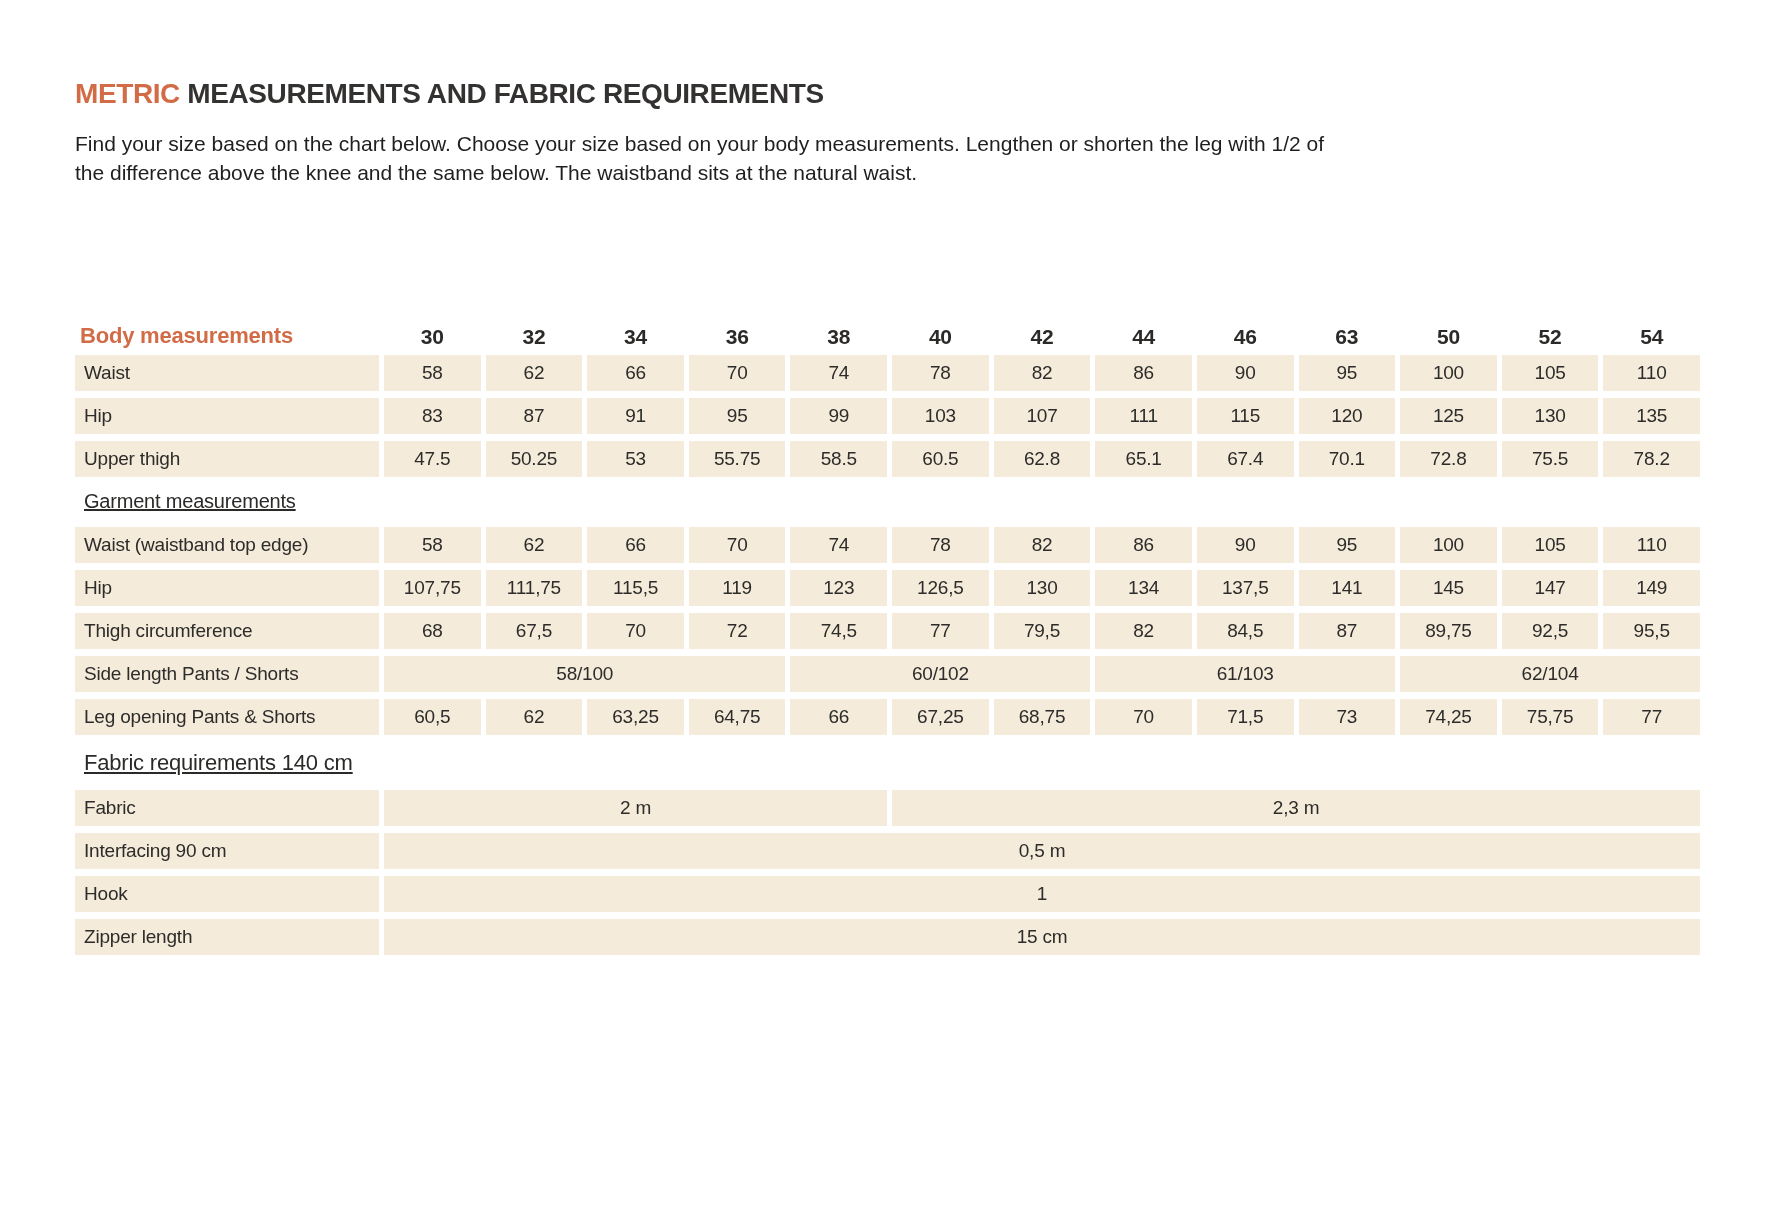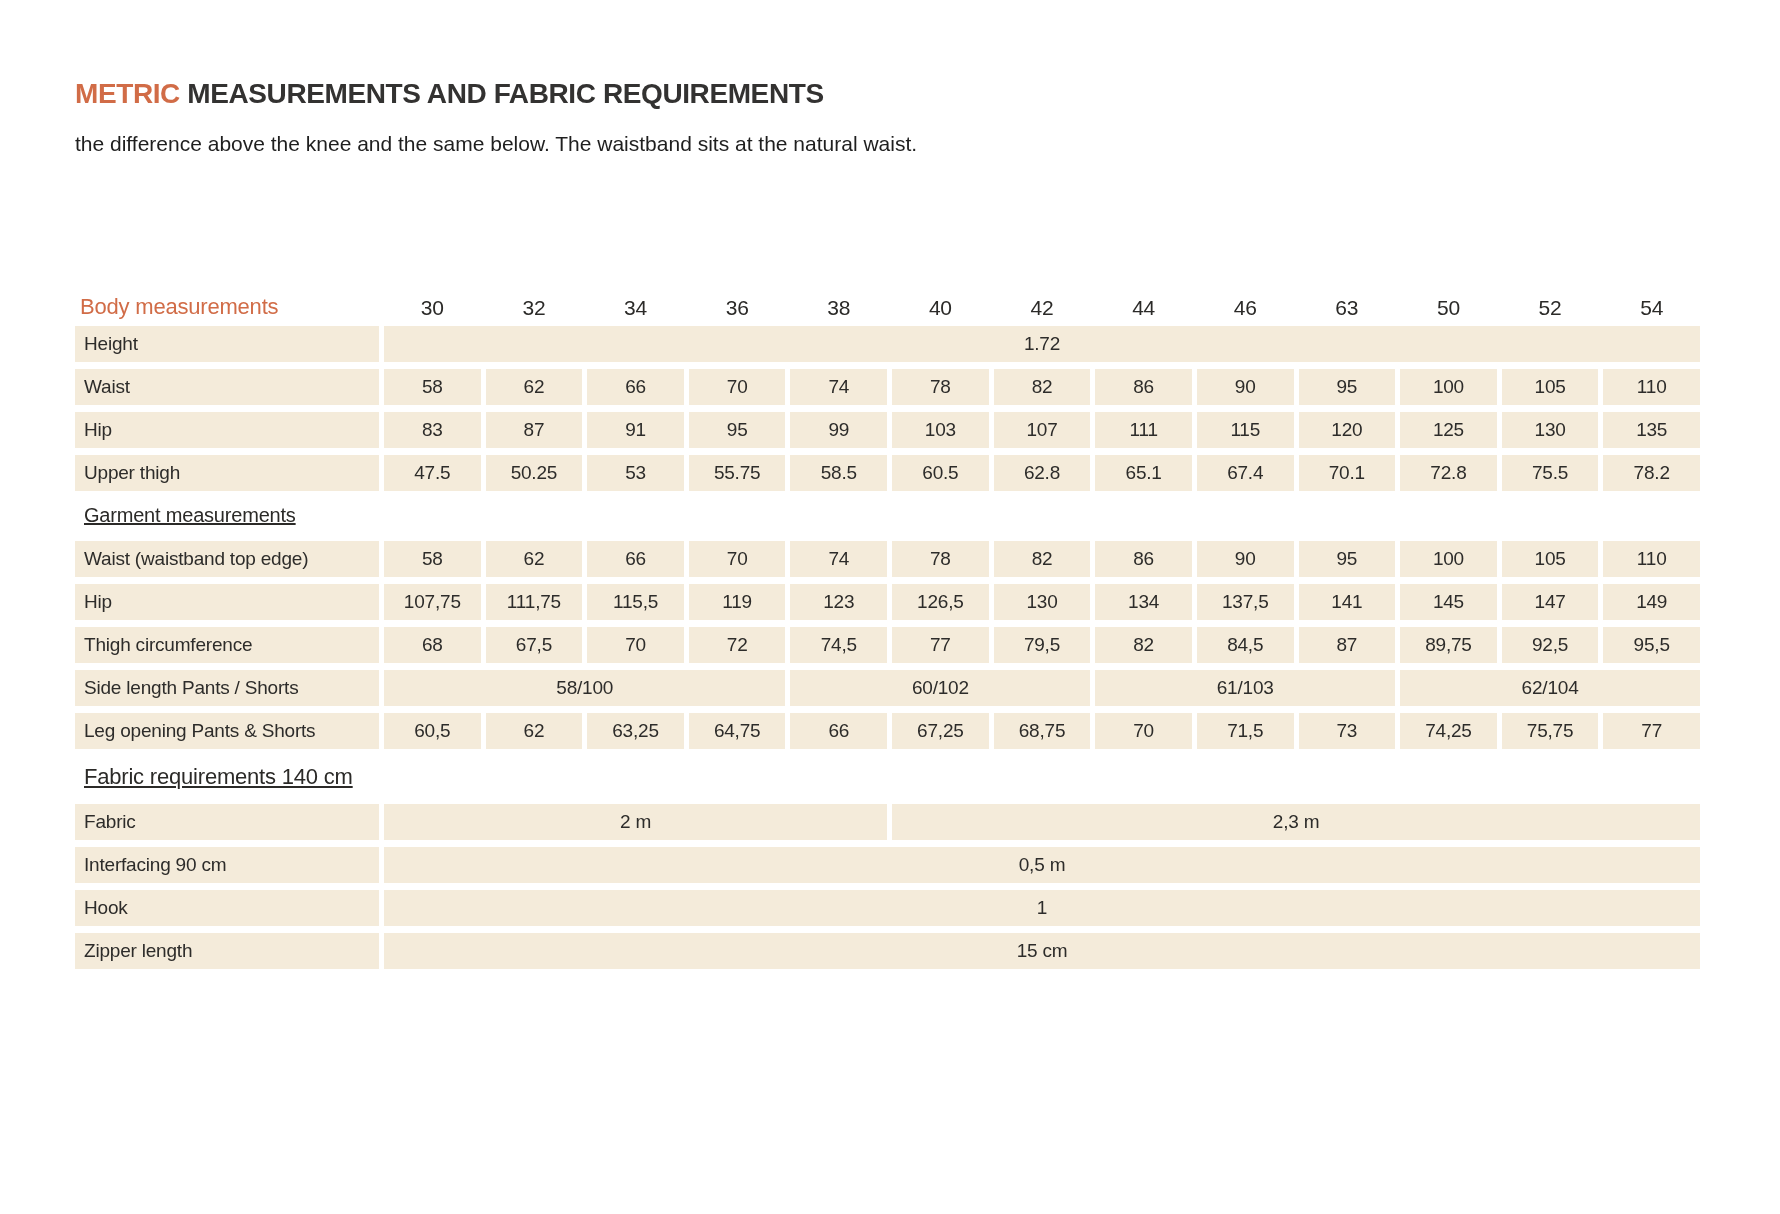--- a/index.html
+++ b/index.html
@@ -19,36 +19,37 @@
   .t-row{
     display:grid;grid-template-columns:304px repeat(13,1fr);
     column-gap:5px;height:36px;margin-bottom:7px;
   }
   .cell{
     background:var(--cell);display:flex;align-items:center;justify-content:center;
     font-size:19px;color:var(--ink);letter-spacing:-0.2px;white-space:nowrap;
   }
   .label-cell{justify-content:flex-start;padding-left:9px;}
   .header-row{height:34px;margin-bottom:6px;align-items:flex-end;}
-  .header-row .cell{background:none;font-weight:400;font-size:21px;color:#2b2a28;}
+  .header-row .cell{background:none;font-weight:700;font-size:21px;color:#2b2a28;}
   .header-row .label-cell{color:var(--accent);font-size:22px;padding-left:5px;}
   .section-head{
     font-size:20px;color:#2b2a28;height:36px;display:flex;align-items:center;
     padding-left:9px;margin:4px 0 7px 0;letter-spacing:-0.2px;text-decoration:underline;
   }
   .section-head.big{font-size:22px;height:40px;margin-top:8px;}
 </style>
 </head>
 <body style="--accent: #d16c47; --cell: #f4ebda; --ink: #2d2c2a;">
 
 <div class="content">
 
   <h1 class="page-title"><span class="hl">METRIC</span><span> MEASUREMENTS AND FABRIC REQUIREMENTS</span></h1>
 
   <div class="intro">
+    <div>Find your size based on the chart below. Choose your size based on your body measurements. Lengthen or shorten the leg with 1/2 of</div>
     <div>the difference above the knee and the same below. The waistband sits at the natural waist.</div>
   </div>
 
   <div class="size-table">
 
     <div class="t-row header-row">
       <div class="cell label-cell">Body measurements</div>
 
     <div class="cell">30</div>
         <div class="cell">32</div>
@@ -59,24 +60,20 @@
         <div class="cell">42</div>
         <div class="cell">44</div>
         <div class="cell">46</div>
         <div class="cell">63</div>
         <div class="cell">50</div>
         <div class="cell">52</div>
         <div class="cell">54</div>
       </div>
 
     <div>
-        <div class="t-row">
-          <div class="cell label-cell">Height</div>
-          <div class="cell" style="grid-column: span 13;">1.72</div>
-        </div>
         <div class="t-row">
           <div class="cell label-cell">Waist</div>
           <div class="cell">58</div>
           <div class="cell">62</div>
           <div class="cell">66</div>
           <div class="cell">70</div>
           <div class="cell">74</div>
           <div class="cell">78</div>
           <div class="cell">82</div>
           <div class="cell">86</div>

